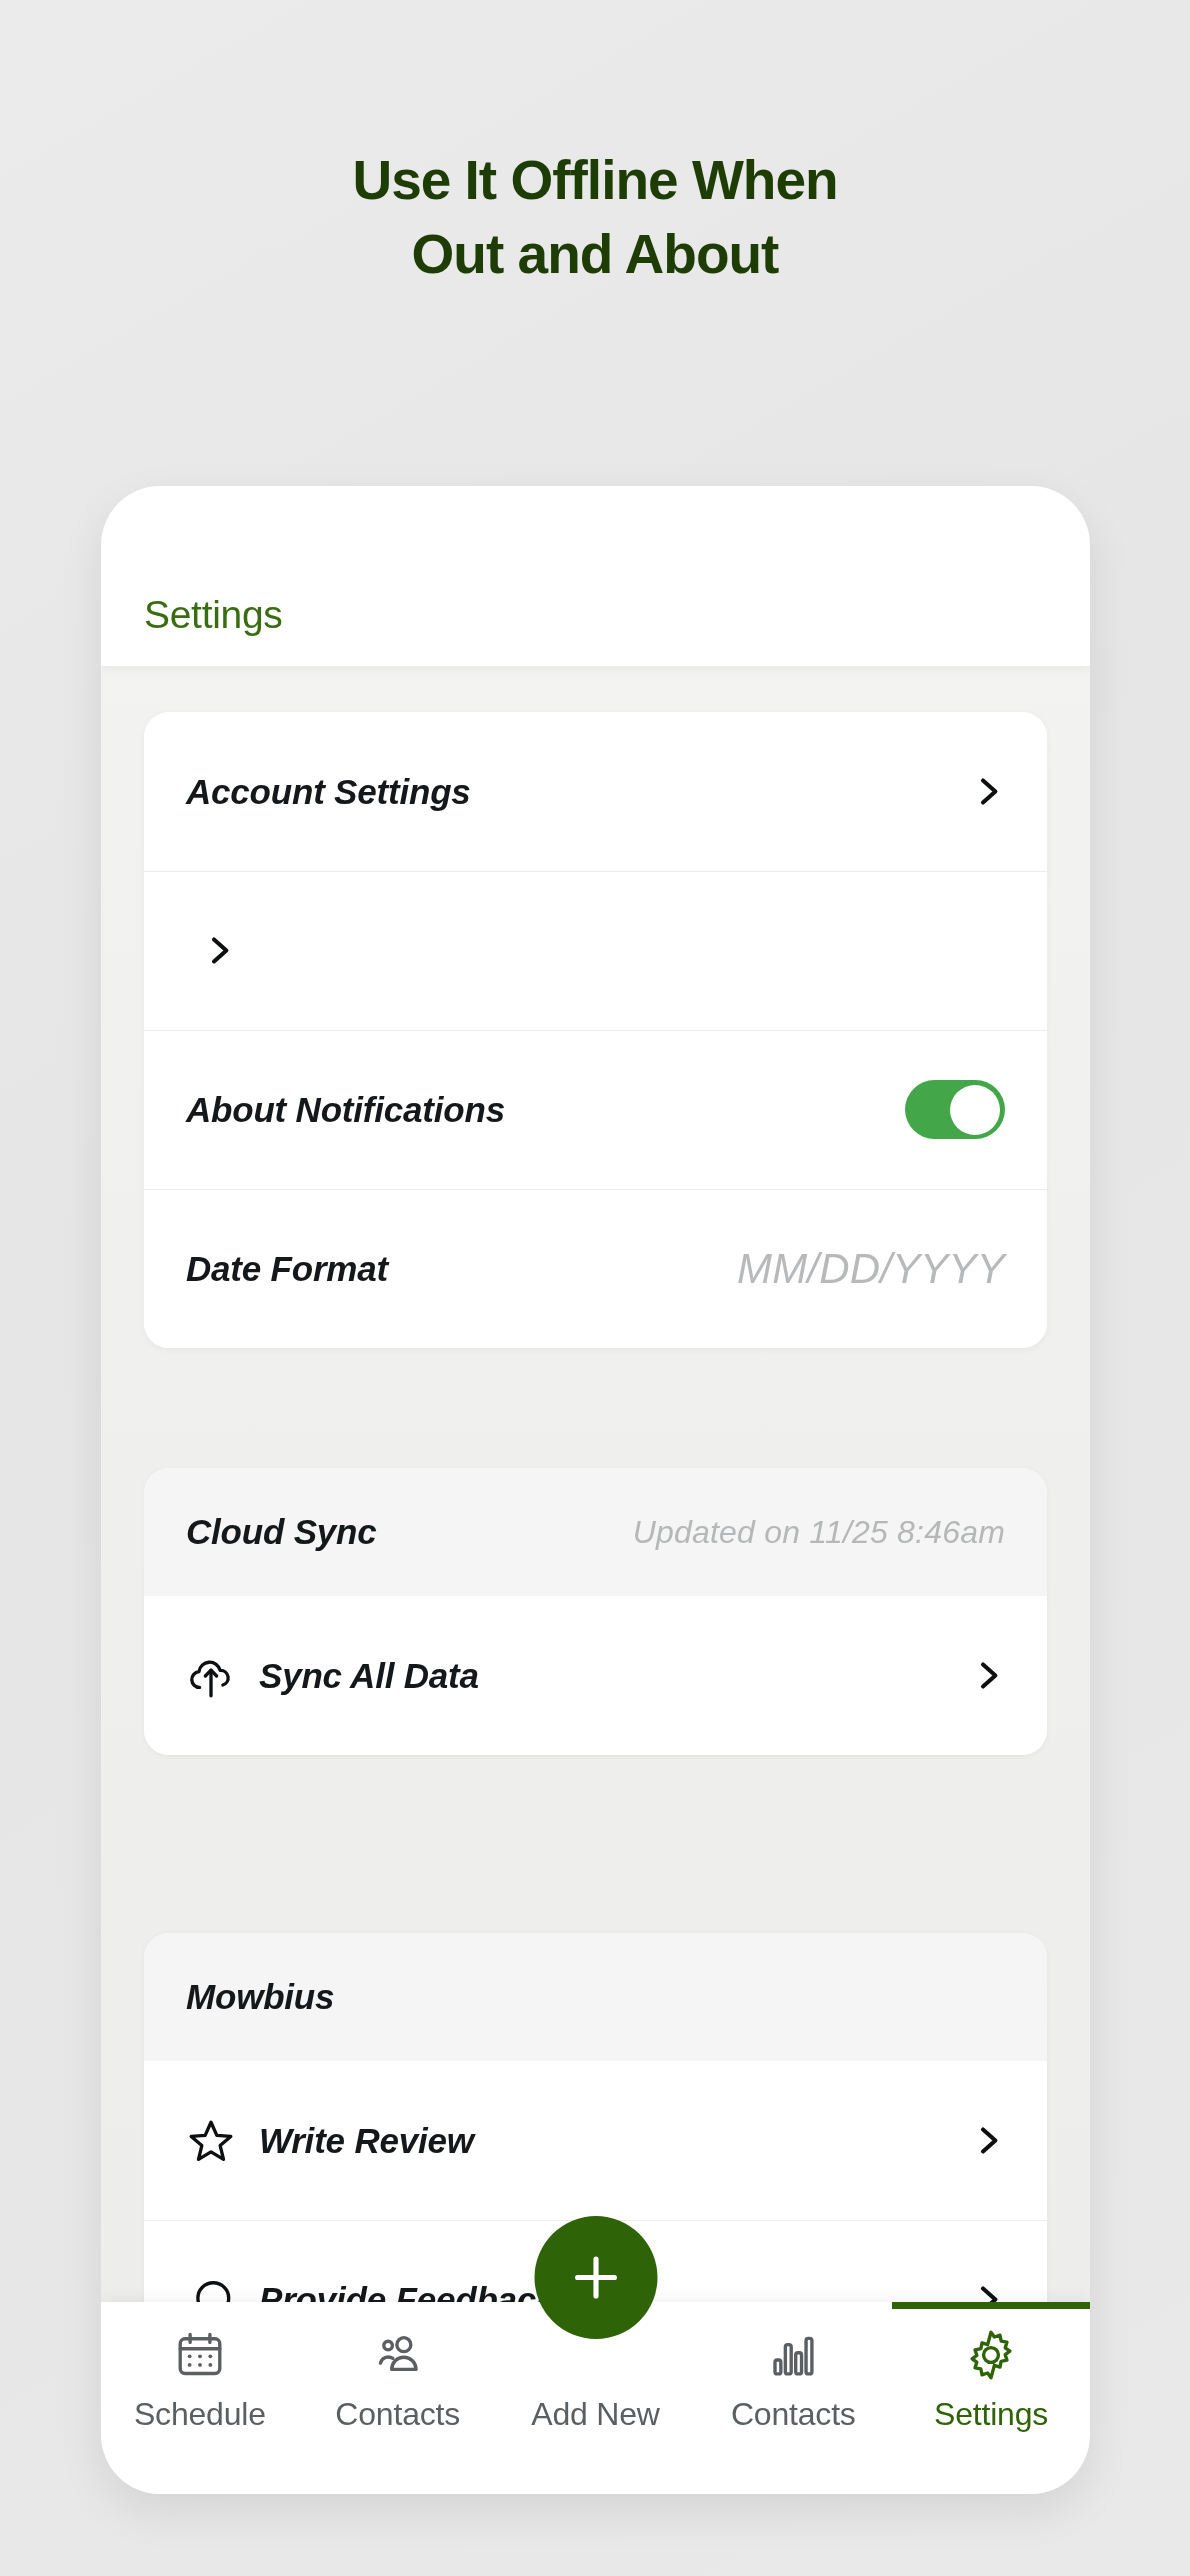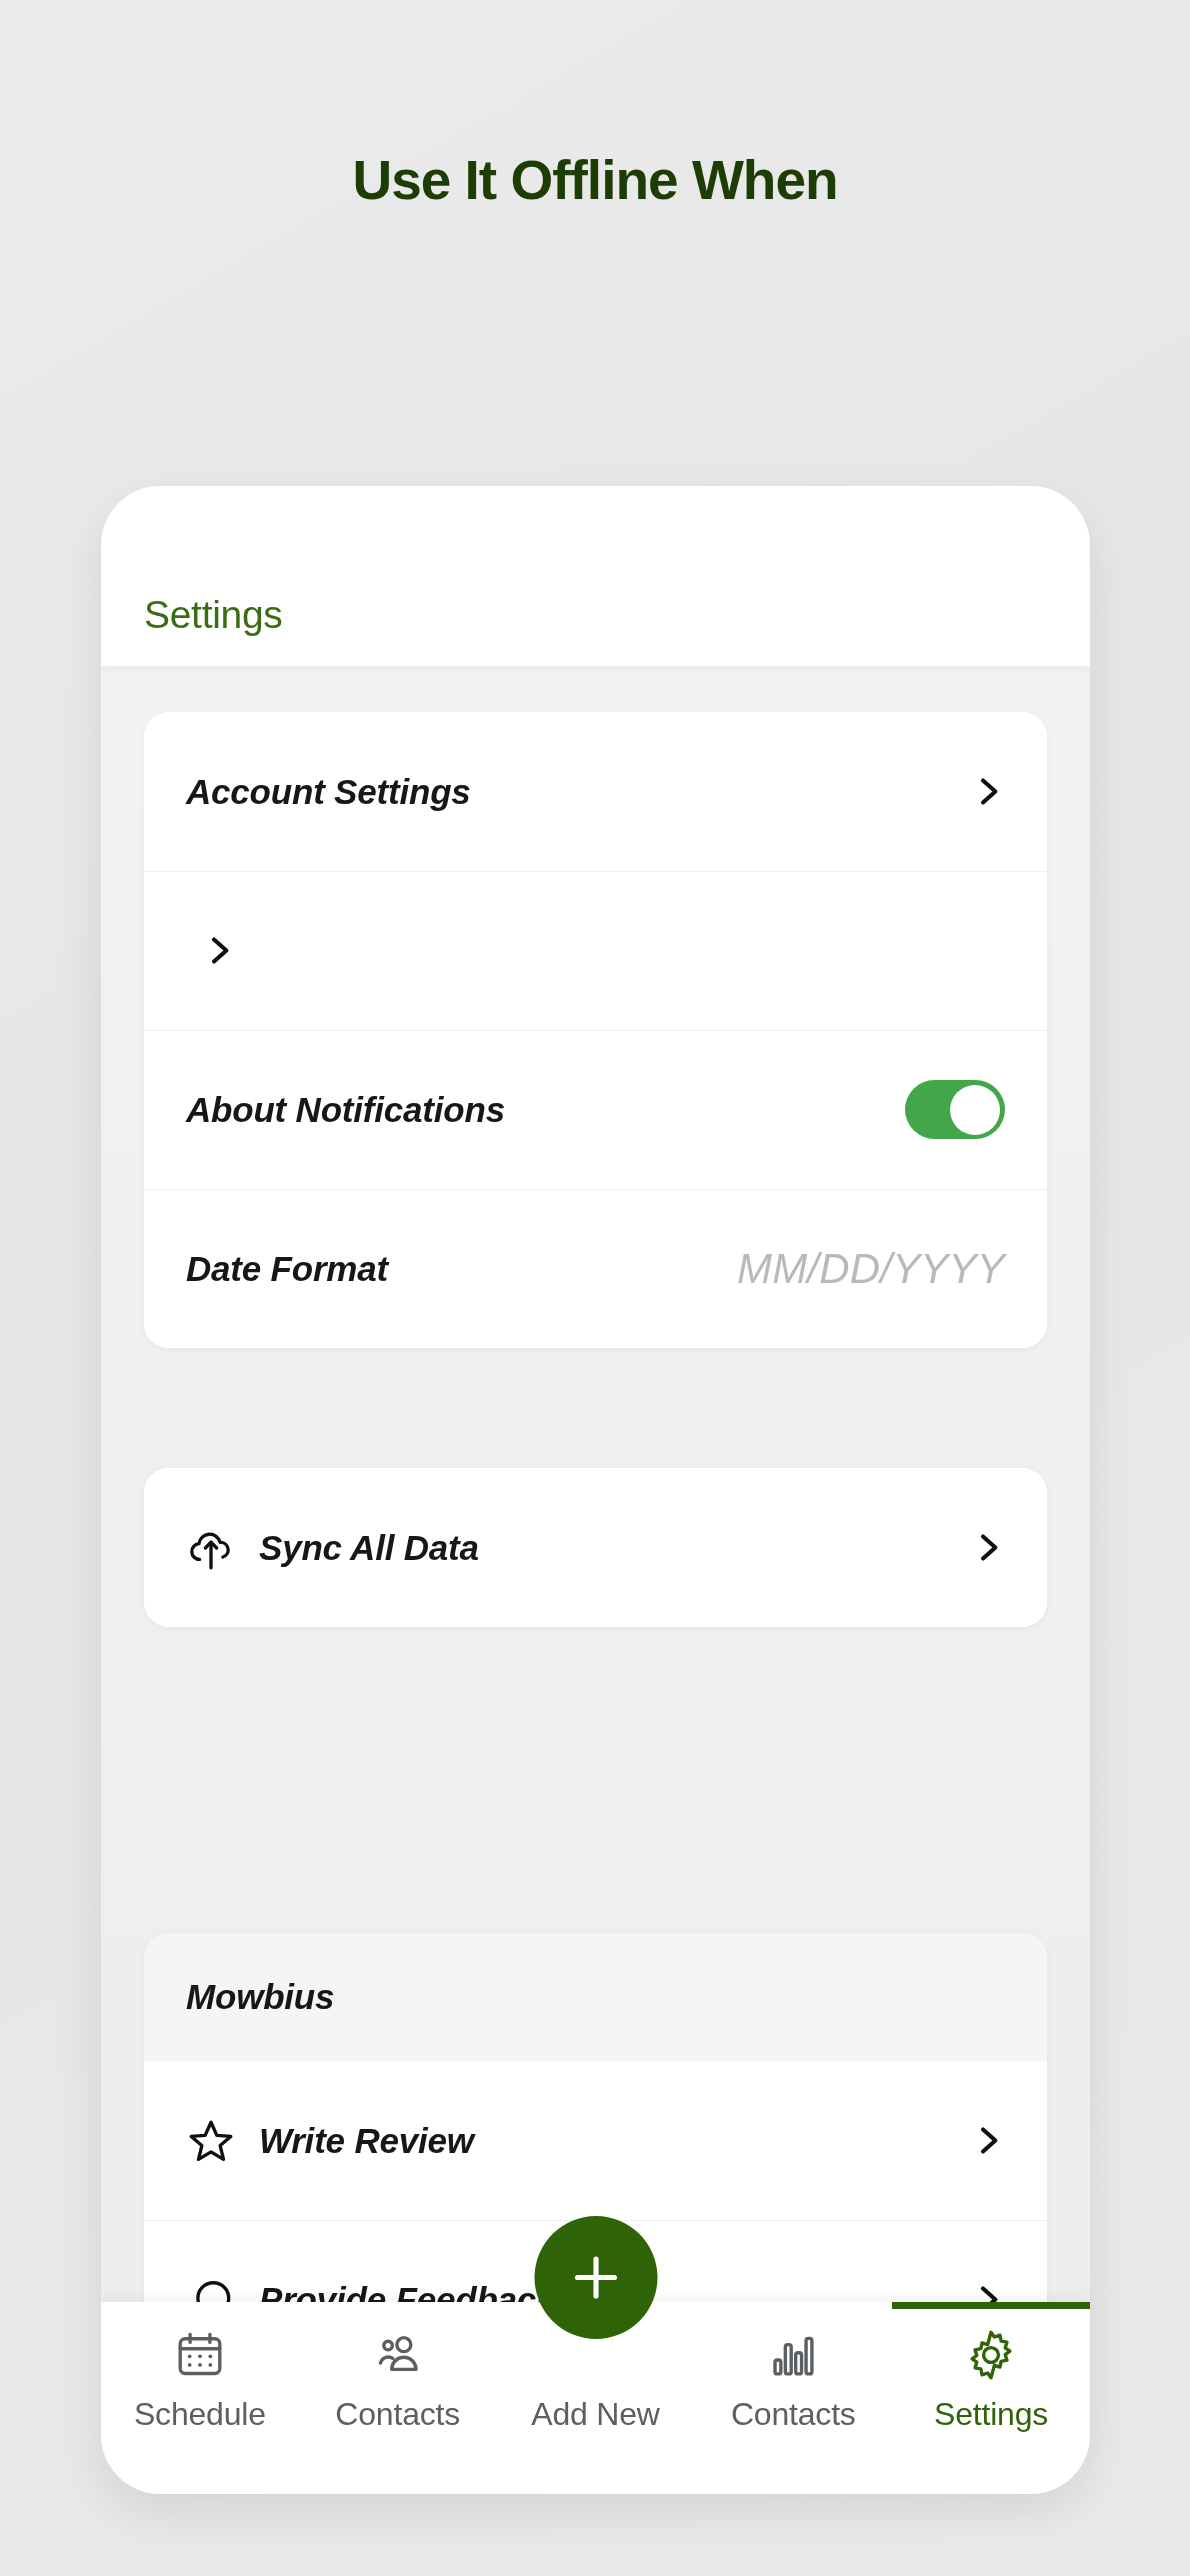--- a/index.html
+++ b/index.html
@@ -224,20 +224,21 @@
     align-items: center;
     justify-content: center;
   }
   .fab svg { width: 59px; height: 59px; display: block; }
 </style>
 </head>
 <body>
 
 <div class="headline">
   <span class="ln">Use It Offline When</span>
+  <span class="ln">Out and About</span>
 </div>
 
 <div class="phone">
   <div class="phone-scroll">
 
     <div class="appbar">
       <div class="appbar-title">Settings</div>
     </div>
 
     <div class="group" style="top:226px;">
@@ -268,20 +269,24 @@
 
       <div class="row">
         <span class="row-label">Date Format</span>
         <span class="row-value">MM/DD/YYYY</span>
       </div>
 
     </div>
 
     <div class="group" style="top:982px;">
 
+      <div class="row-head">
+        <span class="row-label">Cloud Sync</span>
+        <span class="row-value">Updated on 11/25 8:46am</span>
+      </div>
 
       <div class="row">
         <span class="row-icon">
           <svg viewBox="0 0 24 24" fill="none" stroke="#0d0f11" stroke-width="1.6" stroke-linecap="round" stroke-linejoin="round">
             <path d="M6.5 17.5a3.8 3.8 0 0 1-.3-7.58A5.2 5.2 0 0 1 16.4 9.3a3.6 3.6 0 0 1 1.3 7.03"></path>
             <line x1="12" y1="9.2" x2="12" y2="21.5"></line>
             <polyline points="9.3,12 12,9.2 14.7,12"></polyline>
           </svg>
         </span>
         <span class="row-label">Sync All Data</span>

